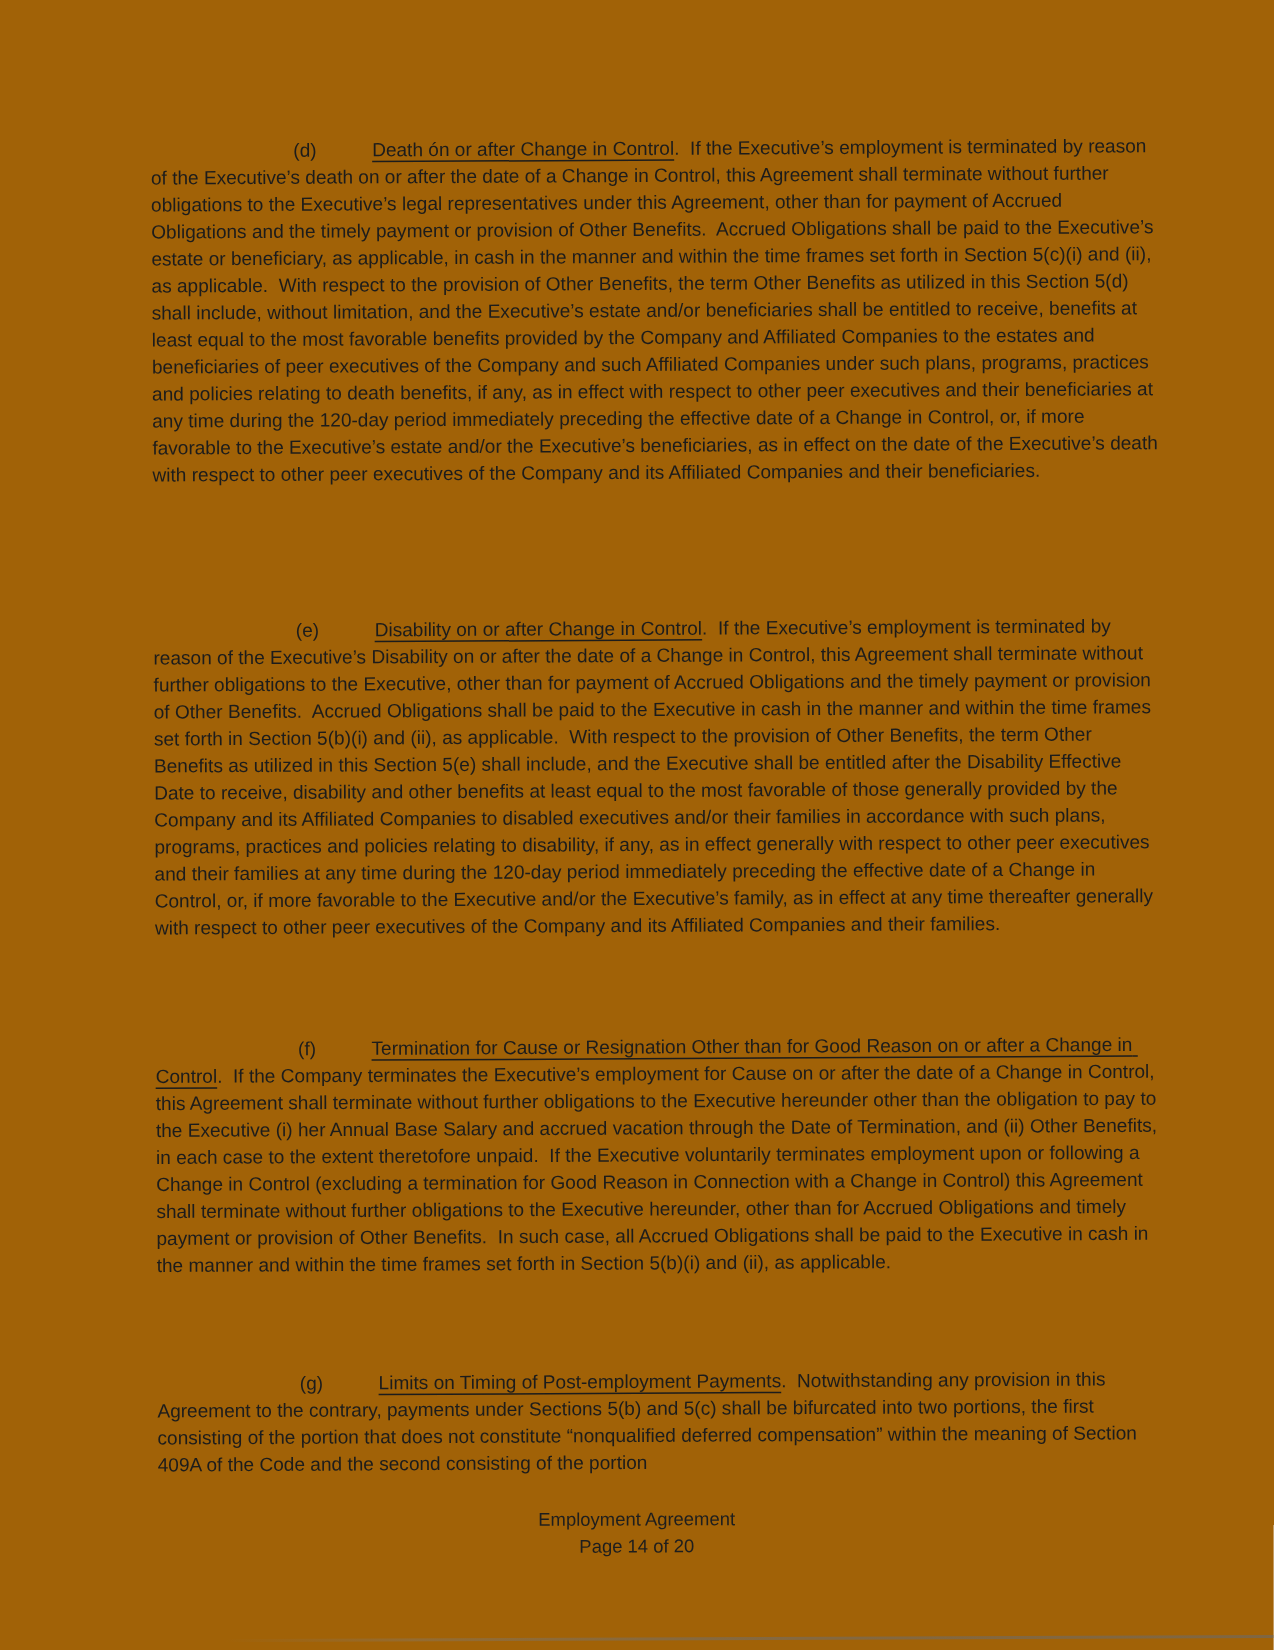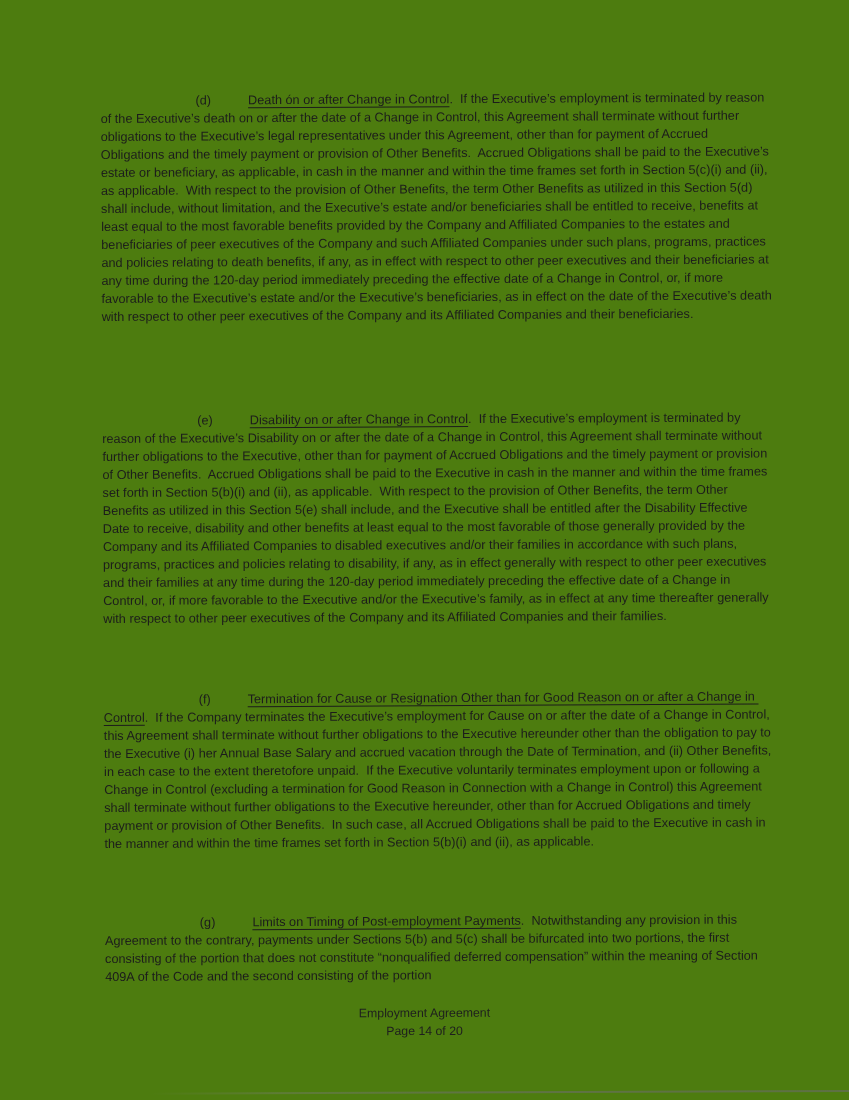--- a/index.html
+++ b/index.html
@@ -11,21 +11,21 @@
     width: 849px;
     height: 1100px;
     position: relative;
     overflow: hidden;
     font-family: "Liberation Sans", sans-serif;
     color: #1b1b1b;
   }
   .page {
     position: absolute;
     inset: 0;
-    background: #4d7c0f;
+    background: #a16207;
   }
   .text-col {
     position: absolute;
     left: 100px;
     top: 0;
     width: 674px;
     height: 1100px;
     transform: rotate(-0.3deg);
     transform-origin: 0 0;
   }

